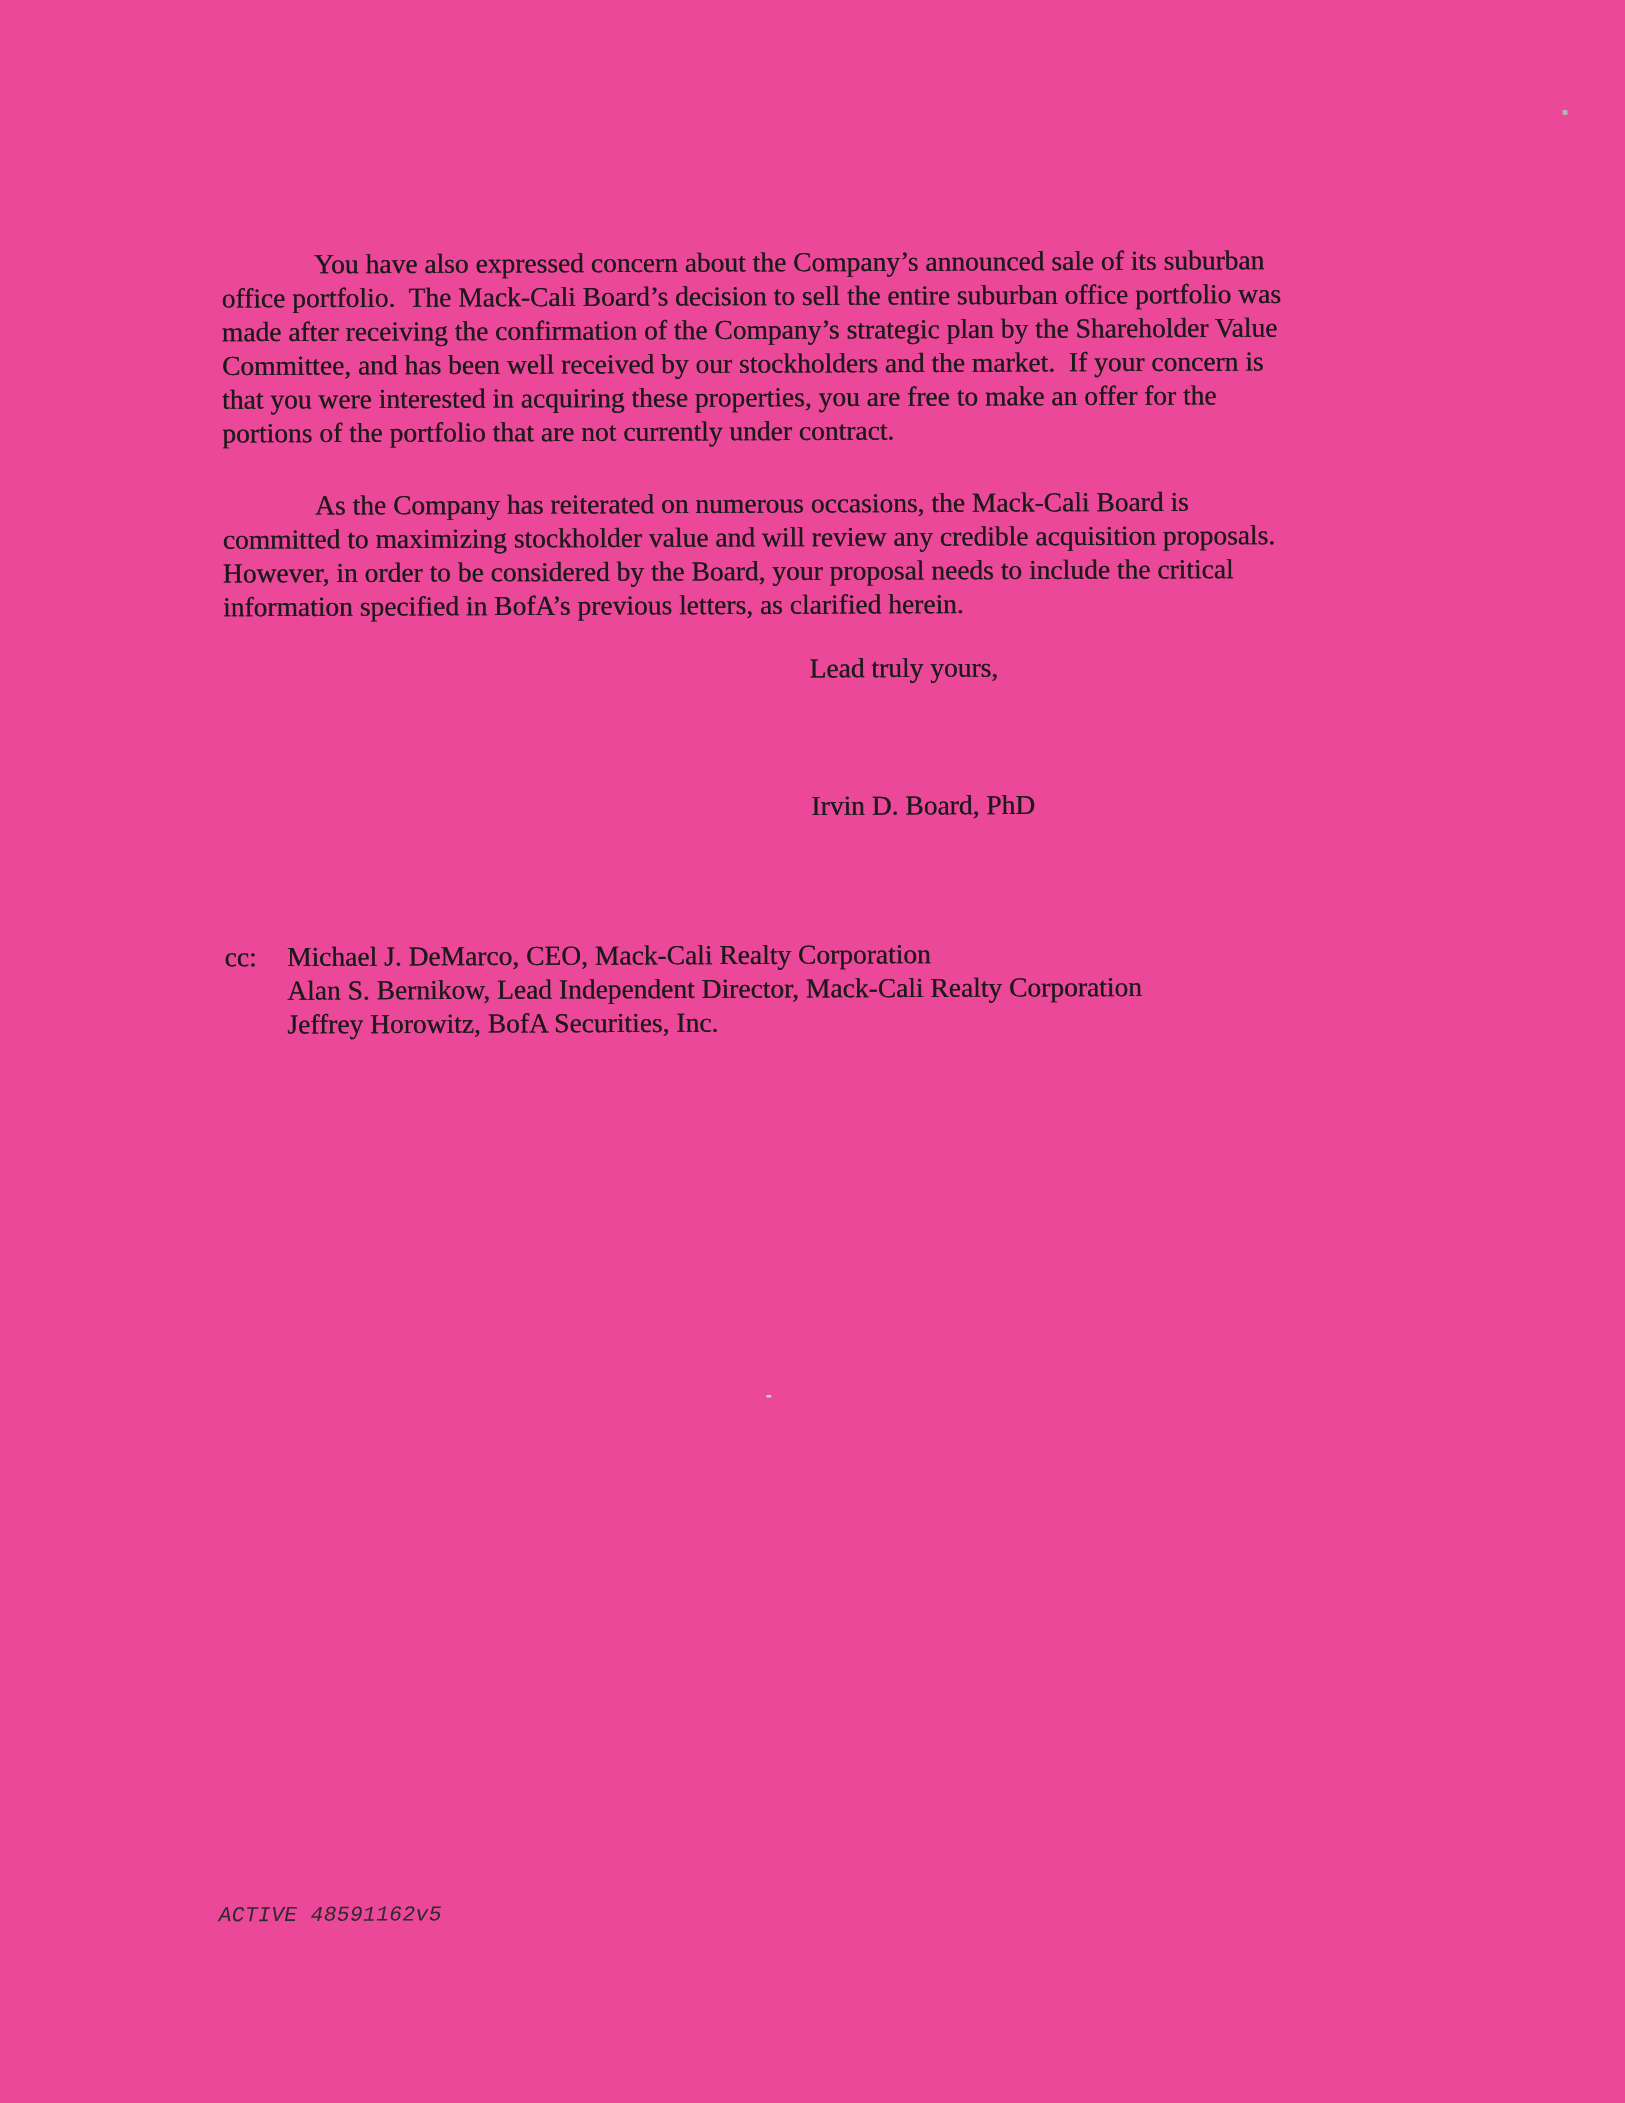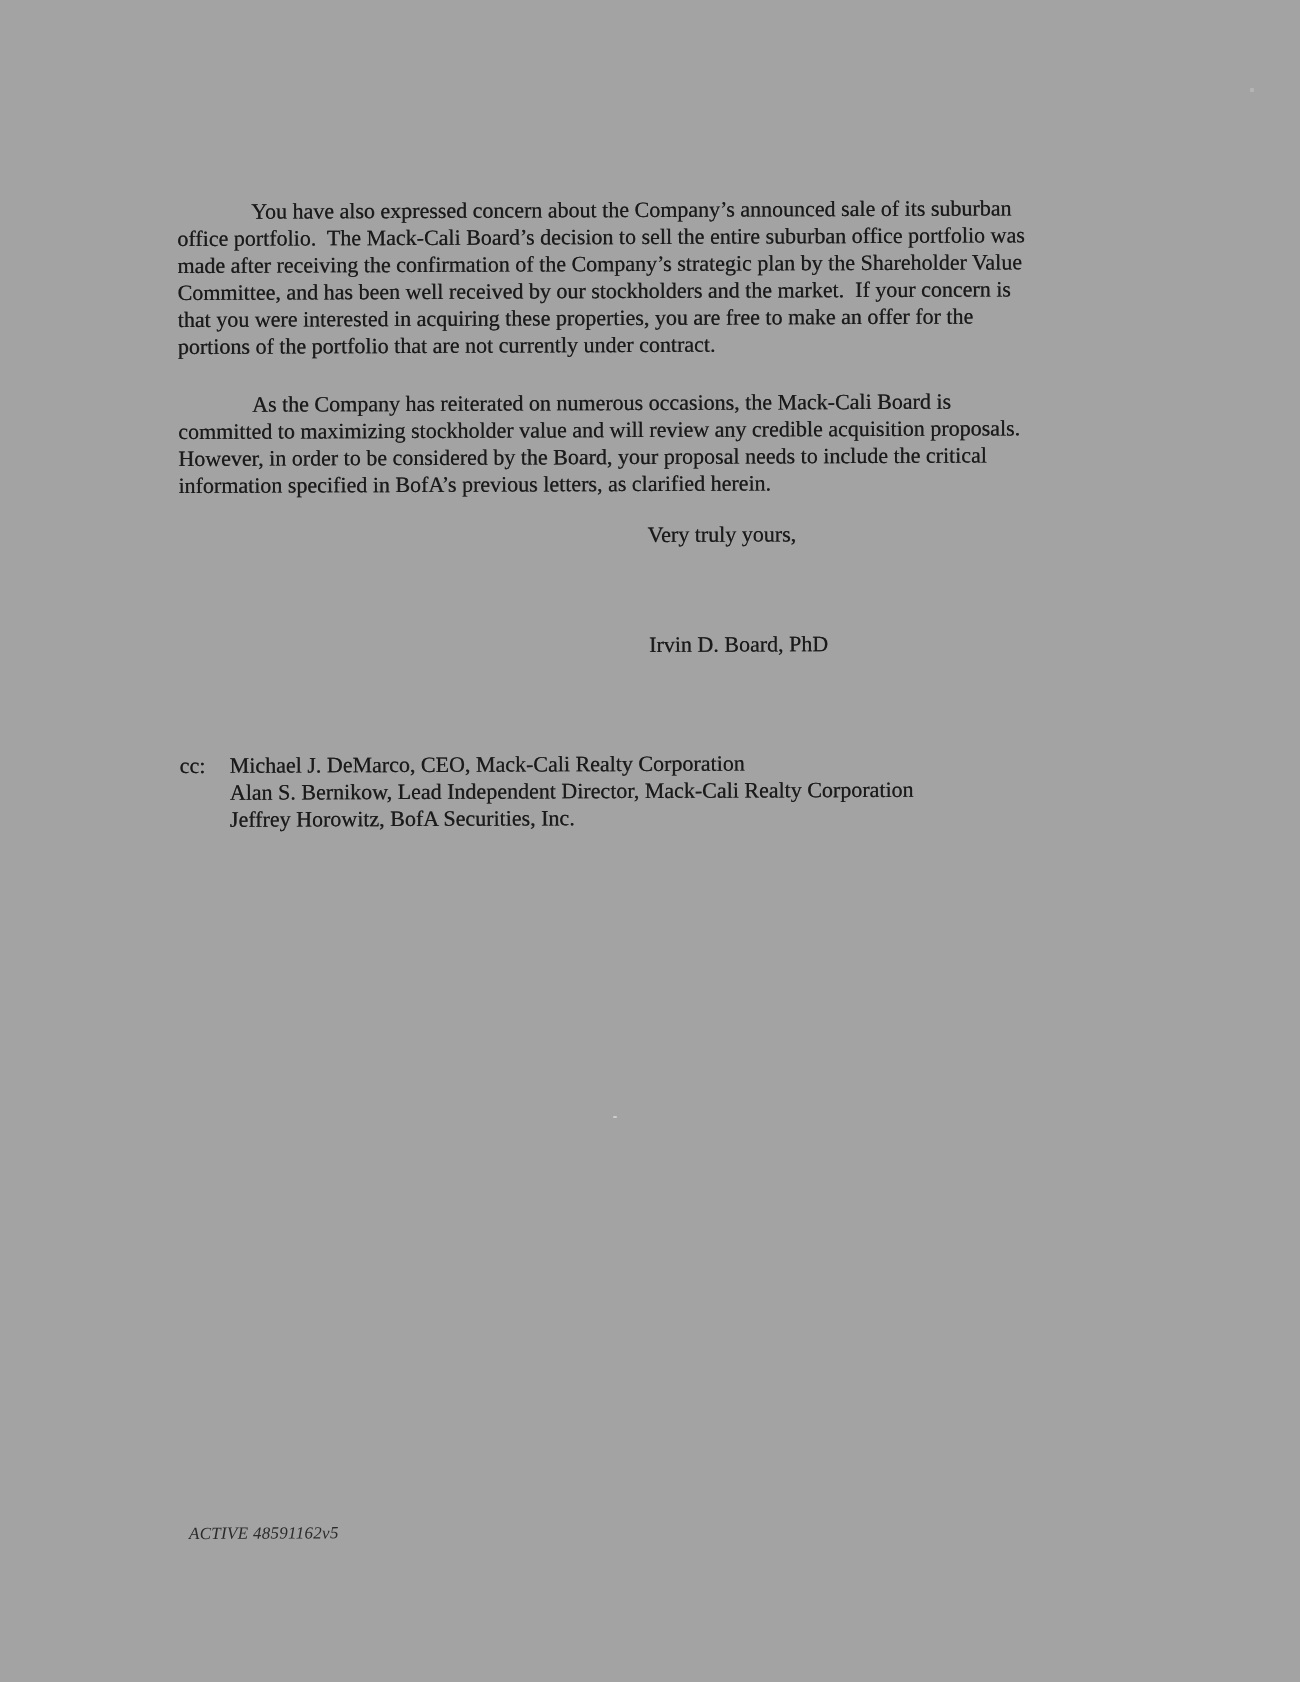--- a/index.html
+++ b/index.html
@@ -4,21 +4,21 @@
 <style>
   html, body {
     margin: 0;
     padding: 0;
     background: #e8e8e8;
   }
   .page {
     position: relative;
     width: 1300px;
     height: 1682px;
-    background: #a3a3a3;
+    background: #ec4899;
     overflow: hidden;
     font-family: "Liberation Serif", serif;
     color: #1a1a1a;
   }
   
   .scan-content {
     position: absolute;
     left: 0; top: 0;
     width: 100%; height: 100%;
     transform: rotate(-0.25deg);
@@ -42,22 +42,22 @@
   .closing { left: 647px; top: 521px; }
   .signature-name { left: 648px; top: 631px; }
   .cc-block {
     left: 178px; top: 750px;
     display: flex;
     align-items: flex-start;
   }
   .cc-label { width: 50px; flex: 0 0 50px; }
   .cc-list .line { white-space: pre; }
   .footer-stamp {
-    left: 184px; top: 1521px;
-    font-family: Liberation Serif, serif;
+    left: 170px; top: 1521px;
+    font-family: Liberation Mono, monospace;
     font-style: italic;
     font-size: 17px;
     line-height: 22px;
     color: #2b2b2b;
     text-shadow: none;
     letter-spacing: 0.3px;
   }
   .speck {
     position: absolute;
     border-radius: 1px;
@@ -88,21 +88,21 @@
       <div class="line">portions of the portfolio that are not currently under contract.</div>
     </div>
 
     <div class="block para-2">
       <div class="line indent-first">As the Company has reiterated on numerous occasions, the Mack-Cali Board is</div>
       <div class="line">committed to maximizing stockholder value and will review any credible acquisition proposals.</div>
       <div class="line">However, in order to be considered by the Board, your proposal needs to include the critical</div>
       <div class="line">information specified in BofA’s previous letters, as clarified herein.</div>
     </div>
 
-    <div class="block closing">Very truly yours,</div>
+    <div class="block closing">Lead truly yours,</div>
 
     <div class="block signature-name">Irvin D. Board, PhD</div>
 
     <div class="block cc-block">
       <div class="cc-label">cc:</div>
       <div class="cc-list">
         <div class="line">Michael J. DeMarco, CEO, Mack-Cali Realty Corporation</div>
         <div class="line">Alan S. Bernikow, Lead Independent Director, Mack-Cali Realty Corporation</div>
         <div class="line">Jeffrey Horowitz, BofA Securities, Inc.</div>
       </div>

